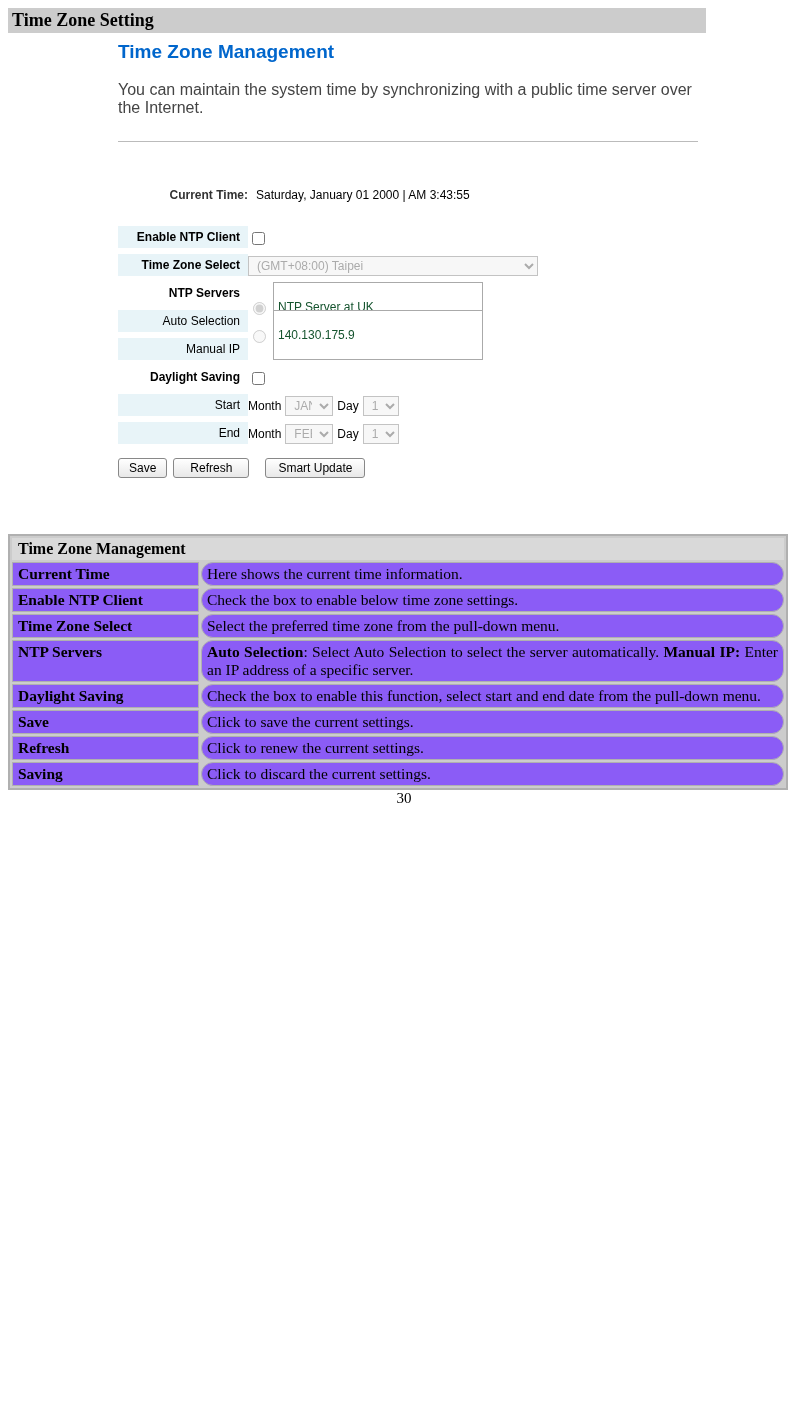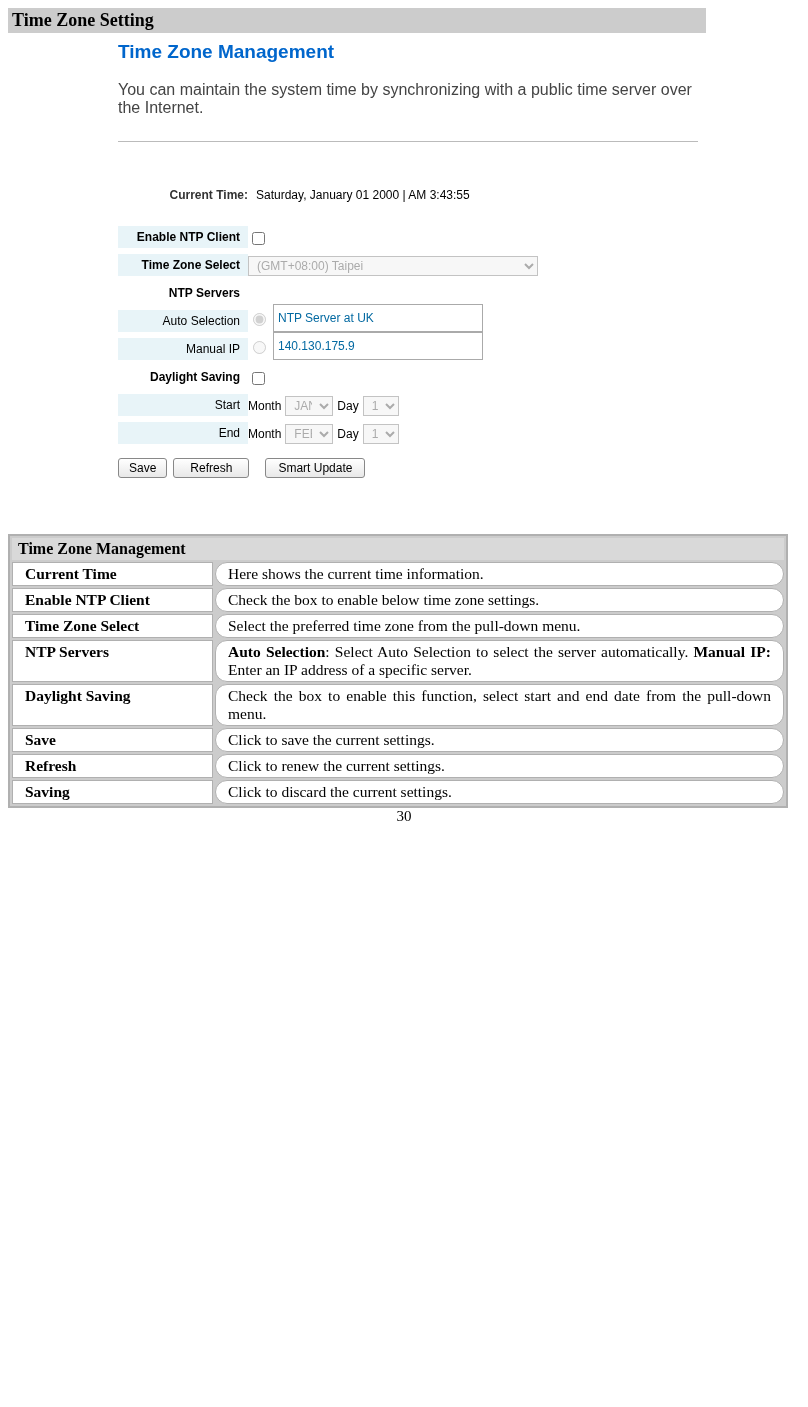--- a/index.html
+++ b/index.html
@@ -78,23 +78,23 @@
   background: #f5f5f5;
   border: 1px solid #aaa;
   padding: 0 4px;
 }
 .ctl-select.wide { width: 290px; }
 .ctl-select.narrow { width: 48px; }
 .ctl-input {
   height: 18px;
   width: 200px;
   font-size: 12px;
-  color: #0369a1;
+  color: #14532d;
   border: 1px solid #aaa;
-  padding: 4px 4px;
+  padding: 15px 4px;
   background: #fff;
 }
 .checkbox, .radio {
   width: 13px;
   height: 13px;
 }
 .btn {
   font-family: Arial, sans-serif;
   font-size: 12px;
   padding: 2px 10px;
@@ -117,23 +117,23 @@
   background: #ccc;
 }
 .explain-table th {
   background: #d9d9d9;
   text-align: left;
   font-weight: bold;
   padding: 2px 6px;
   font-size: 16px;
 }
 .explain-table td {
-  background: #ffffff;
+  background: #8b5cf6;
   border: 1px solid #b0b0b0;
-  padding: 2px 12px;
+  padding: 2px 5px;
   vertical-align: top;
 }
 .explain-table td.key {
   font-weight: bold;
   width: 175px;
   font-size: 15.5px;
 }
 .explain-table td.val {
   font-size: 15.5px;
   border-radius: 12px;

